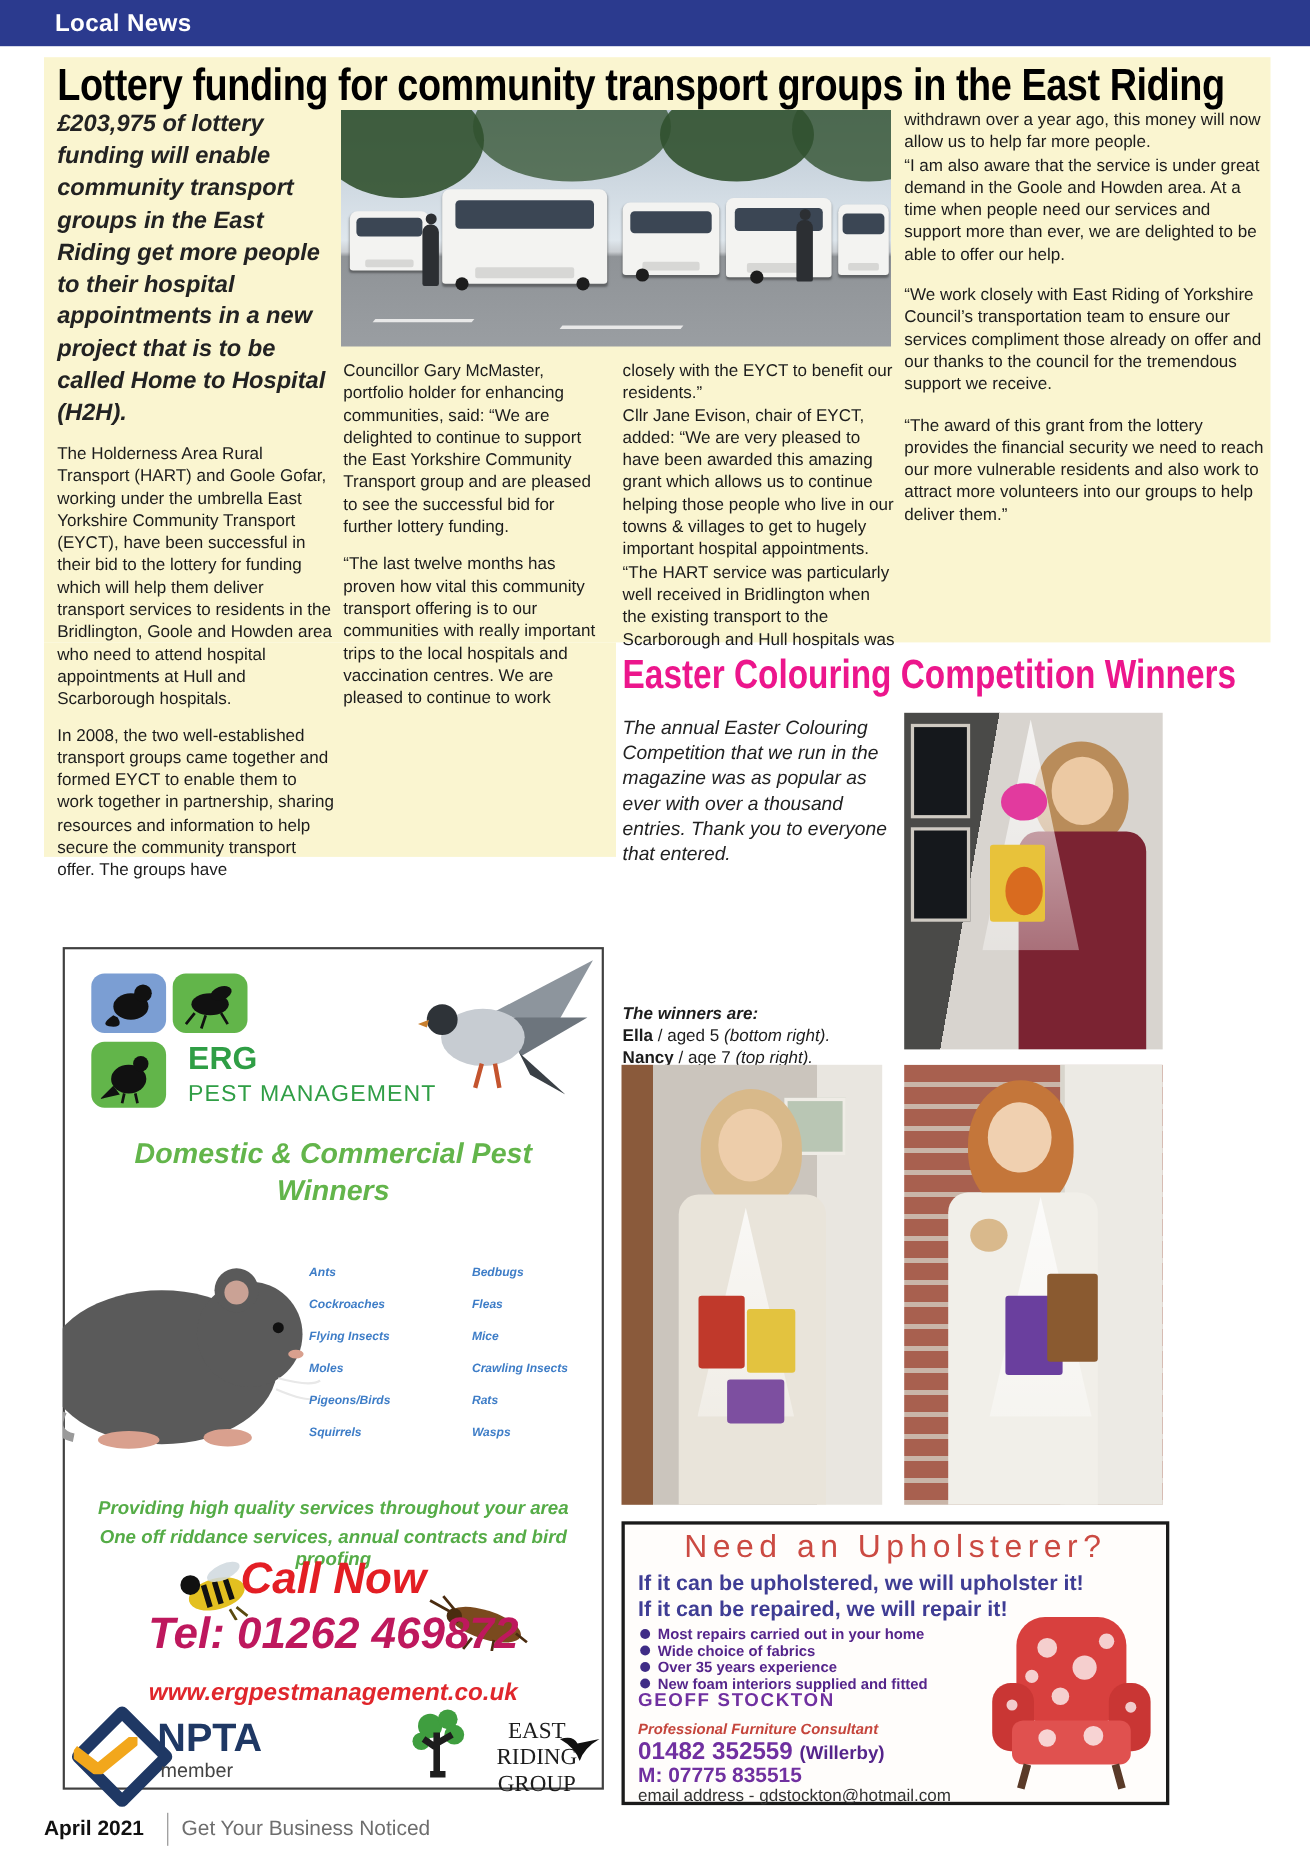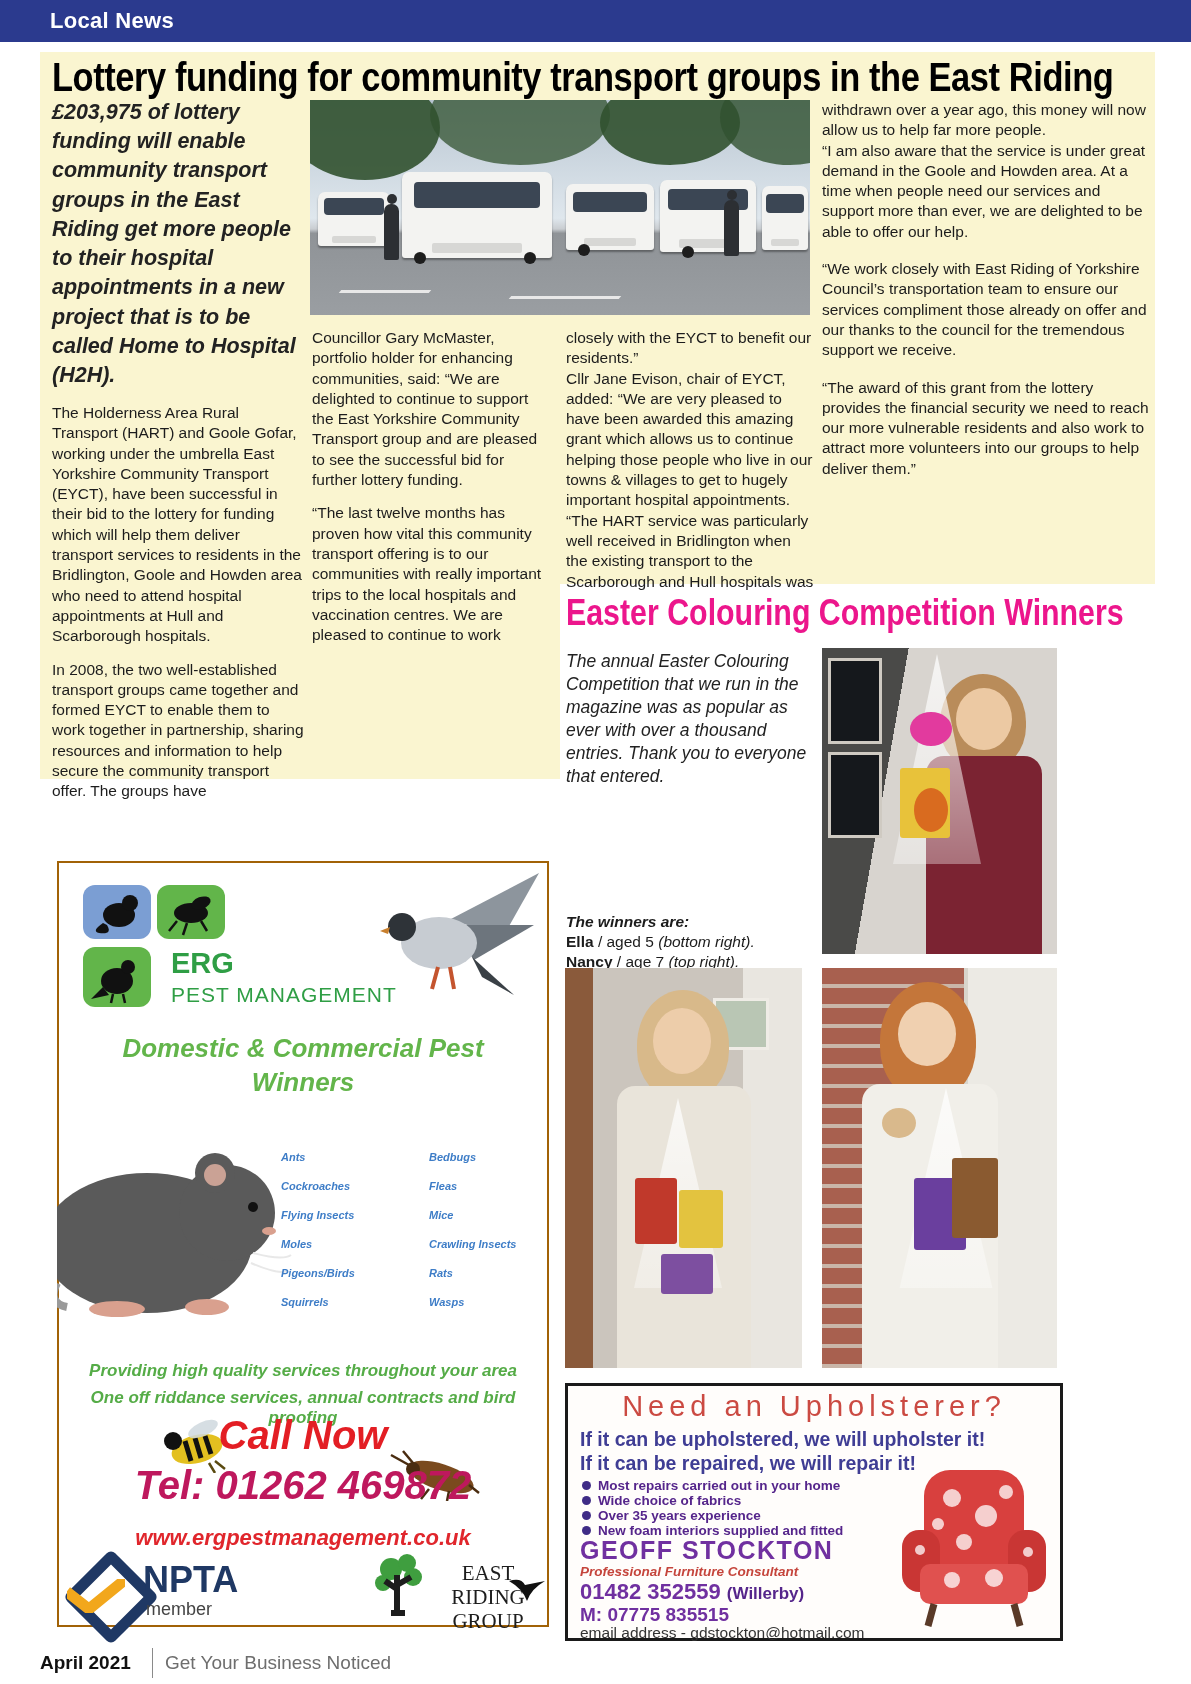--- a/index.html
+++ b/index.html
@@ -62,21 +62,21 @@
         clip-path:polygon(50% 0,90% 100%,10% 100%);}
   .bow{position:absolute;border-radius:50%;background:#e23a9e;}
   .egg{position:absolute;border-radius:50%;}
   .boxy{position:absolute;border-radius:3px;}
   .ph-poppie{left:565px;top:968px;width:237px;height:400px;background:linear-gradient(90deg,#8a5a3b 0 12%,#cbc5bd 12% 75%,#e9e6e0 75%);}
   .ph-ella{left:822px;top:968px;width:235px;height:400px;
            background:repeating-linear-gradient(#a8604f 0 16px,#c9b5a8 16px 20px);}
   .ella-door{position:absolute;right:0;top:0;width:38%;height:100%;background:#eceae4;border-left:4px solid #d8d5cc;}
 
   
-  .erg{position:absolute;left:57px;top:861px;width:488px;height:762px;background:#ffffff;border:2px solid #a16207;}
+  .erg{position:absolute;left:57px;top:861px;width:488px;height:762px;background:#ffffff;border:2px solid #404040;}
   .sq{position:absolute;border-radius:12px;}
   .erg-brand{position:absolute;left:112px;top:84px;font-size:29px;font-weight:bold;color:#2f9e45;}
   .erg-brandsub{position:absolute;left:112px;top:120px;font-size:21px;color:#2f9e45;letter-spacing:1px;}
   .erg-title{position:absolute;left:0;width:100%;text-align:center;font-size:26px;font-weight:bold;font-style:italic;color:#63b54b;}
   .pest{position:absolute;font-size:11px;font-weight:bold;font-style:italic;color:#3e7dc7;}
   .erg-tag{position:absolute;left:0;width:100%;text-align:center;font-size:17px;font-weight:bold;font-style:italic;color:#55ac47;}
   .erg-call{position:absolute;left:0;width:100%;text-align:center;font-size:40px;font-weight:bold;font-style:italic;color:#e31e24;}
   .erg-tel{position:absolute;left:0;width:100%;text-align:center;font-size:40px;font-weight:bold;font-style:italic;color:#be185d;}
   .erg-site{position:absolute;left:0;width:100%;text-align:center;font-size:22px;font-weight:bold;font-style:italic;color:#e0262c;}
   .npta-mark{position:absolute;left:18px;top:700px;width:46px;height:46px;border:11px solid #1f3864;transform:rotate(45deg);border-radius:6px;}
@@ -84,21 +84,21 @@
   .npta-text{position:absolute;left:84px;top:696px;font-size:36px;font-weight:bold;color:#1f3864;}
   .npta-sub{position:absolute;left:87px;top:736px;font-size:18px;color:#444;}
   .erg-group{position:absolute;left:370px;top:698px;font-family:"Liberation Serif",serif;color:#1d1d1d;font-size:21px;line-height:1.15;text-align:center;}
 
   
   .uph{position:absolute;left:565px;top:1383px;width:492px;height:252px;background:#fffdfb;border:3px solid #1a1a1a;}
   .uph-head{position:absolute;left:0;top:4px;width:100%;text-align:center;font-size:29px;color:#cb4a42;letter-spacing:5px;white-space:nowrap;}
   .uph-line{position:absolute;left:12px;font-size:19.5px;font-weight:bold;color:#3f3d94;}
   .uph-bullet{position:absolute;left:14px;font-size:13.5px;font-weight:bold;color:#55258b;}
   .uph-bullet .dot{display:inline-block;width:9px;height:9px;border-radius:50%;background:#3f2c86;margin-right:7px;}
-  .uph-name{position:absolute;left:12px;top:150px;font-size:25px;font-weight:bold;color:#7030a0;letter-spacing:1.5px;}
+  .uph-name{position:absolute;left:12px;top:150px;font-size:17px;font-weight:bold;color:#7030a0;letter-spacing:1.5px;}
   .uph-role{position:absolute;left:12px;top:178px;font-size:13.5px;font-weight:bold;font-style:italic;color:#c5453c;}
   .uph-phone{position:absolute;left:12px;top:193px;font-size:22px;font-weight:bold;color:#7030a0;}
   .uph-phone .note{font-size:17px;font-weight:bold;color:#55258b;}
   .uph-mobile{position:absolute;left:12px;top:218px;font-size:19px;font-weight:bold;color:#7030a0;}
   .uph-email{position:absolute;left:12px;top:238px;font-size:15.5px;color:#333;}
   .chair{position:absolute;right:6px;top:78px;width:160px;height:168px;}
 
   
   .footer-date{position:absolute;left:40px;top:1652px;font-size:19px;font-weight:bold;color:#111;}
   .footer-sep{position:absolute;left:152px;top:1648px;width:1px;height:30px;background:#8a8a8a;}

